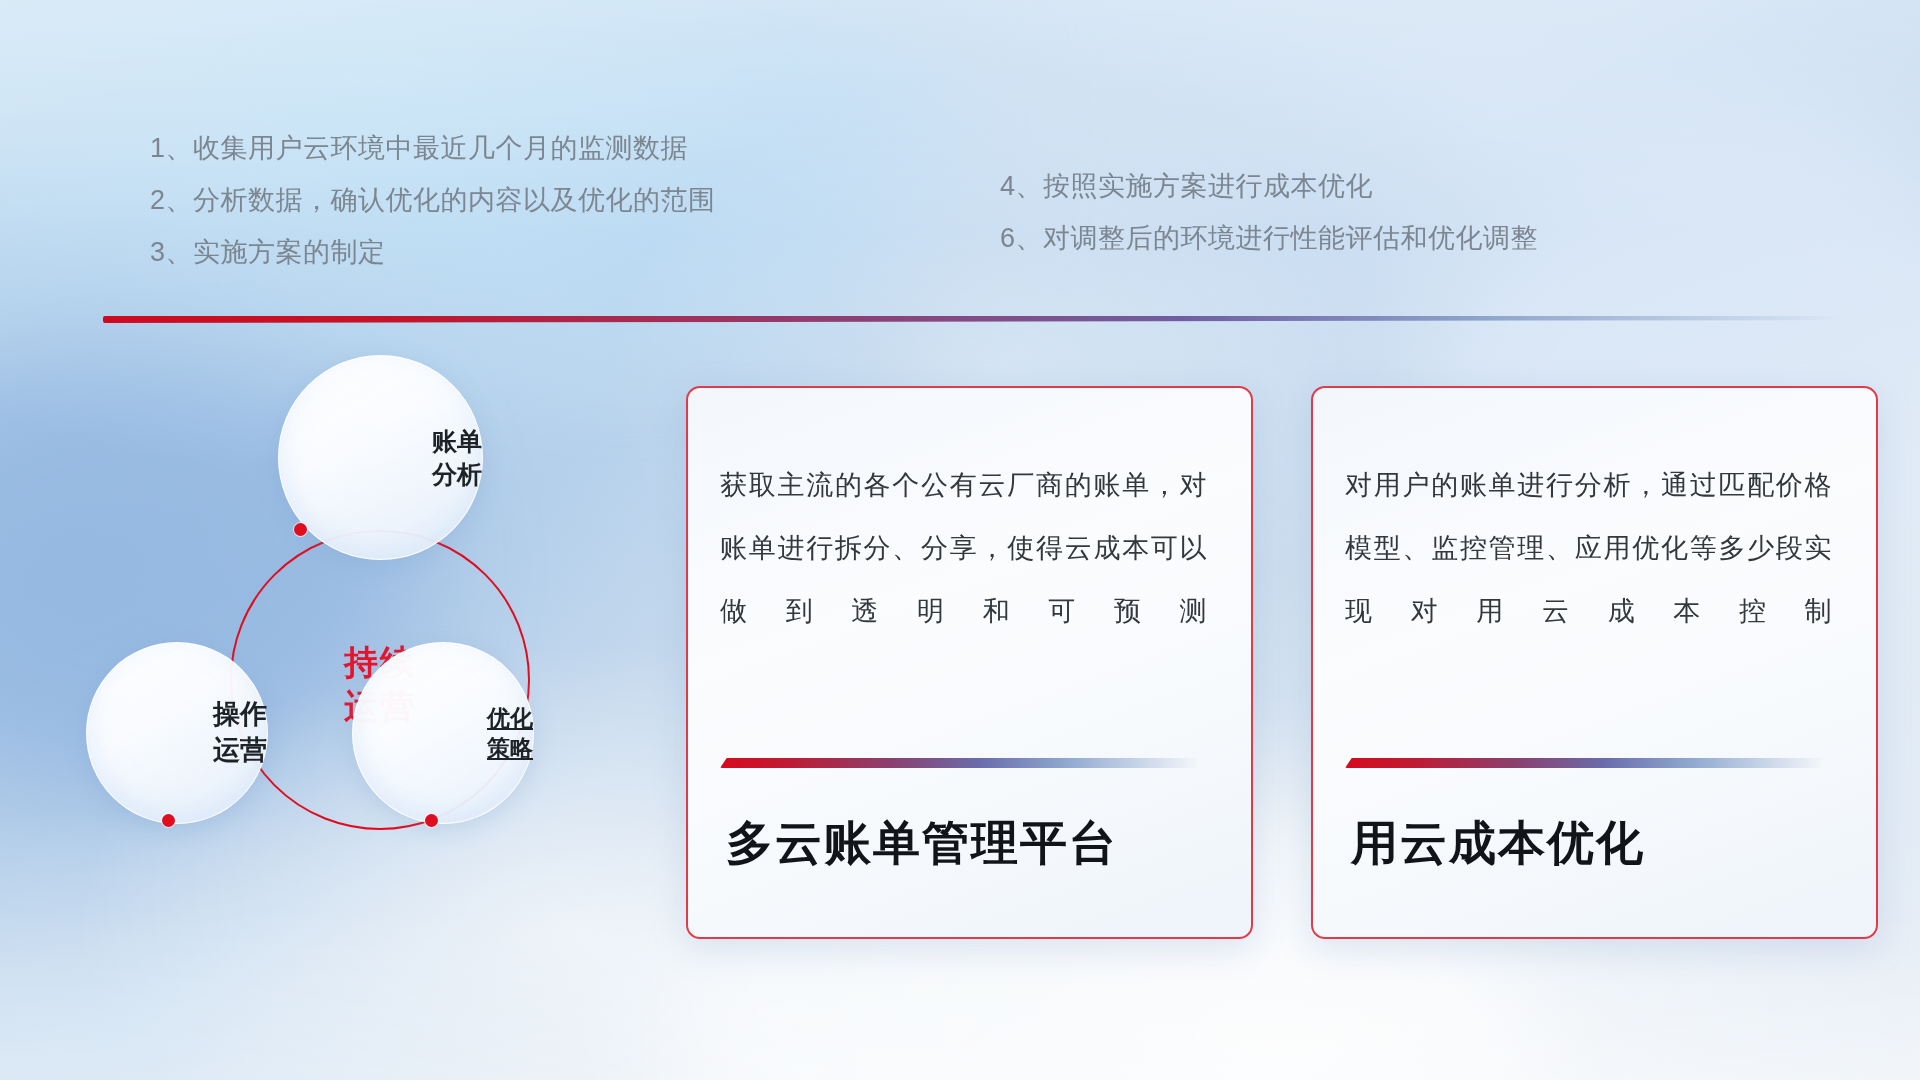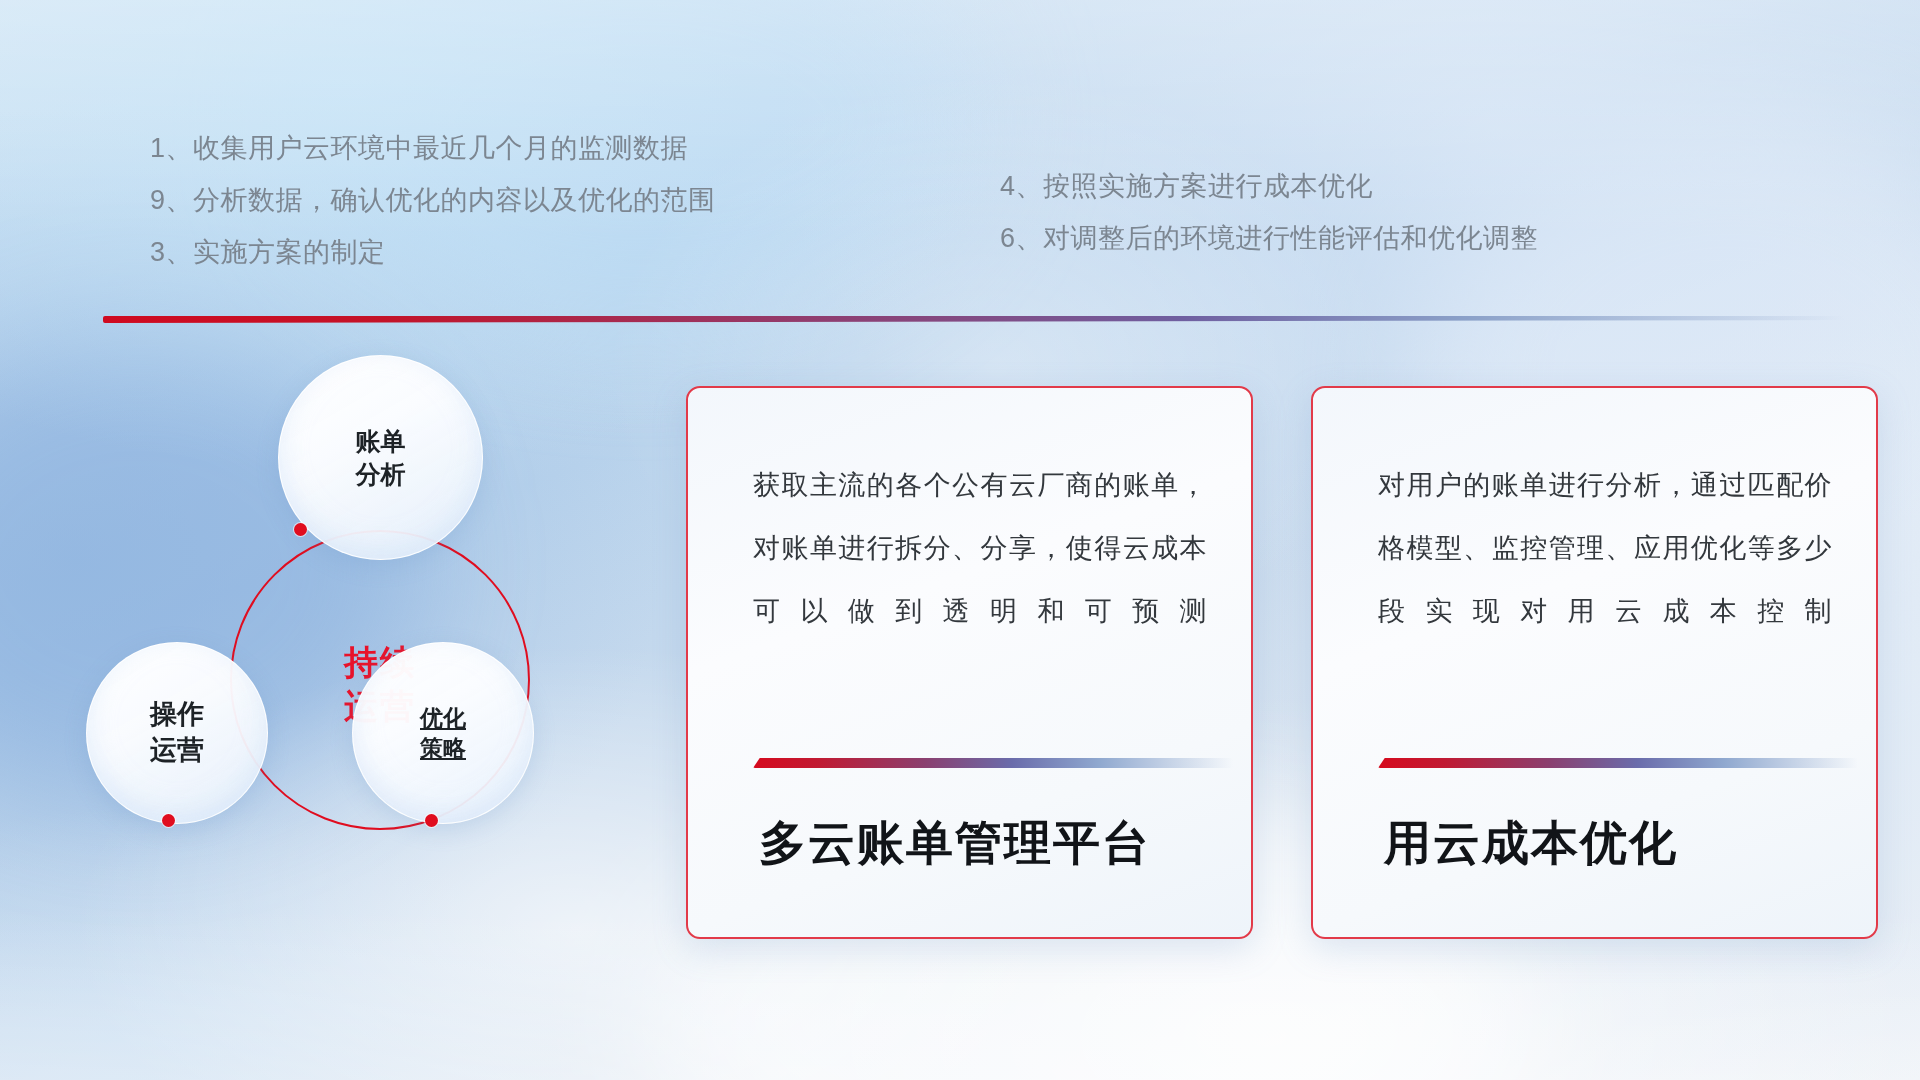--- a/index.html
+++ b/index.html
@@ -75,21 +75,21 @@
     position:absolute; left:130px; top:170px; width:300px; height:300px;
     border:2.6px solid #e00d1f; border-radius:50%;
     background:transparent;
   }
   .bubble {
     position:absolute; border-radius:50%;
     background:
       linear-gradient(150deg, rgba(255,255,255,.99) 0%, rgba(252,253,255,.97) 40%, rgba(233,242,252,.93) 100%);
     border:1px solid rgba(255,255,255,.85);
     box-shadow:0 6px 22px rgba(110,150,200,.22), inset 0 -10px 26px rgba(205,224,245,.55);
-    display:flex; flex-direction:column; align-items:center; justify-content:center;
+    display:flex; flex-direction:column; align-items:flex-end; justify-content:center;
     color:#1d2226; font-weight:700; font-size:25px; line-height:1.32;
     text-align:center;
   }
   .b-top    { left:178px; top:-5px;  width:205px; height:205px; }
   .b-bl     { left:-14px; top:282px; width:182px; height:182px; font-size:27px; }
   .b-br     { left:252px; top:282px; width:182px; height:182px; font-size:23px;text-decoration:underline; }
   .dot {
     position:absolute; width:13px; height:13px; border-radius:50%;
     background:#e00d1f; box-shadow:0 0 0 1px rgba(255,255,255,.6);
   }
@@ -104,21 +104,21 @@
   }
 
   
   .cards { position:absolute; left:686px; top:386px; display:flex; gap:58px; }
   .card {
     width:567px; height:553px;
     border:2px solid #e23a49;
     border-radius:14px;
     background:linear-gradient(160deg,#f3f7fc 0%,#fbfcfe 38%,#f6f9fc 72%,#eef4fa 100%);
     box-shadow:0 10px 34px rgba(120,155,200,.22);
-    padding:66px 44px 0 65px;
+    padding:66px 44px 0 32px;
     display:flex; flex-direction:column;
     position:relative; overflow:hidden;
   }
   .card-body {
     color:#33383d;
     font-size:27px;
     line-height:63px;
     letter-spacing:.4px;
     text-align:justify;
     text-align-last:justify;
@@ -149,21 +149,21 @@
   <div class="bg-blob blob-d"></div>
   <div class="bg-l1"></div>
   <div class="bg-l2"></div>
   <div class="bg-l3"></div>
 </div>
 
 <div class="lists">
 
   <div class="list-col col-left">
     <div class="list-item">1、收集用户云环境中最近几个月的监测数据</div>
-    <div class="list-item">9、分析数据，确认优化的内容以及优化的范围</div>
+    <div class="list-item">2、分析数据，确认优化的内容以及优化的范围</div>
     <div class="list-item">3、实施方案的制定</div>
   </div>
 
   <div class="list-col col-right">
     <div class="list-item">4、按照实施方案进行成本优化</div>
     <div class="list-item">6、对调整后的环境进行性能评估和优化调整</div>
   </div>
 
 </div>
 

